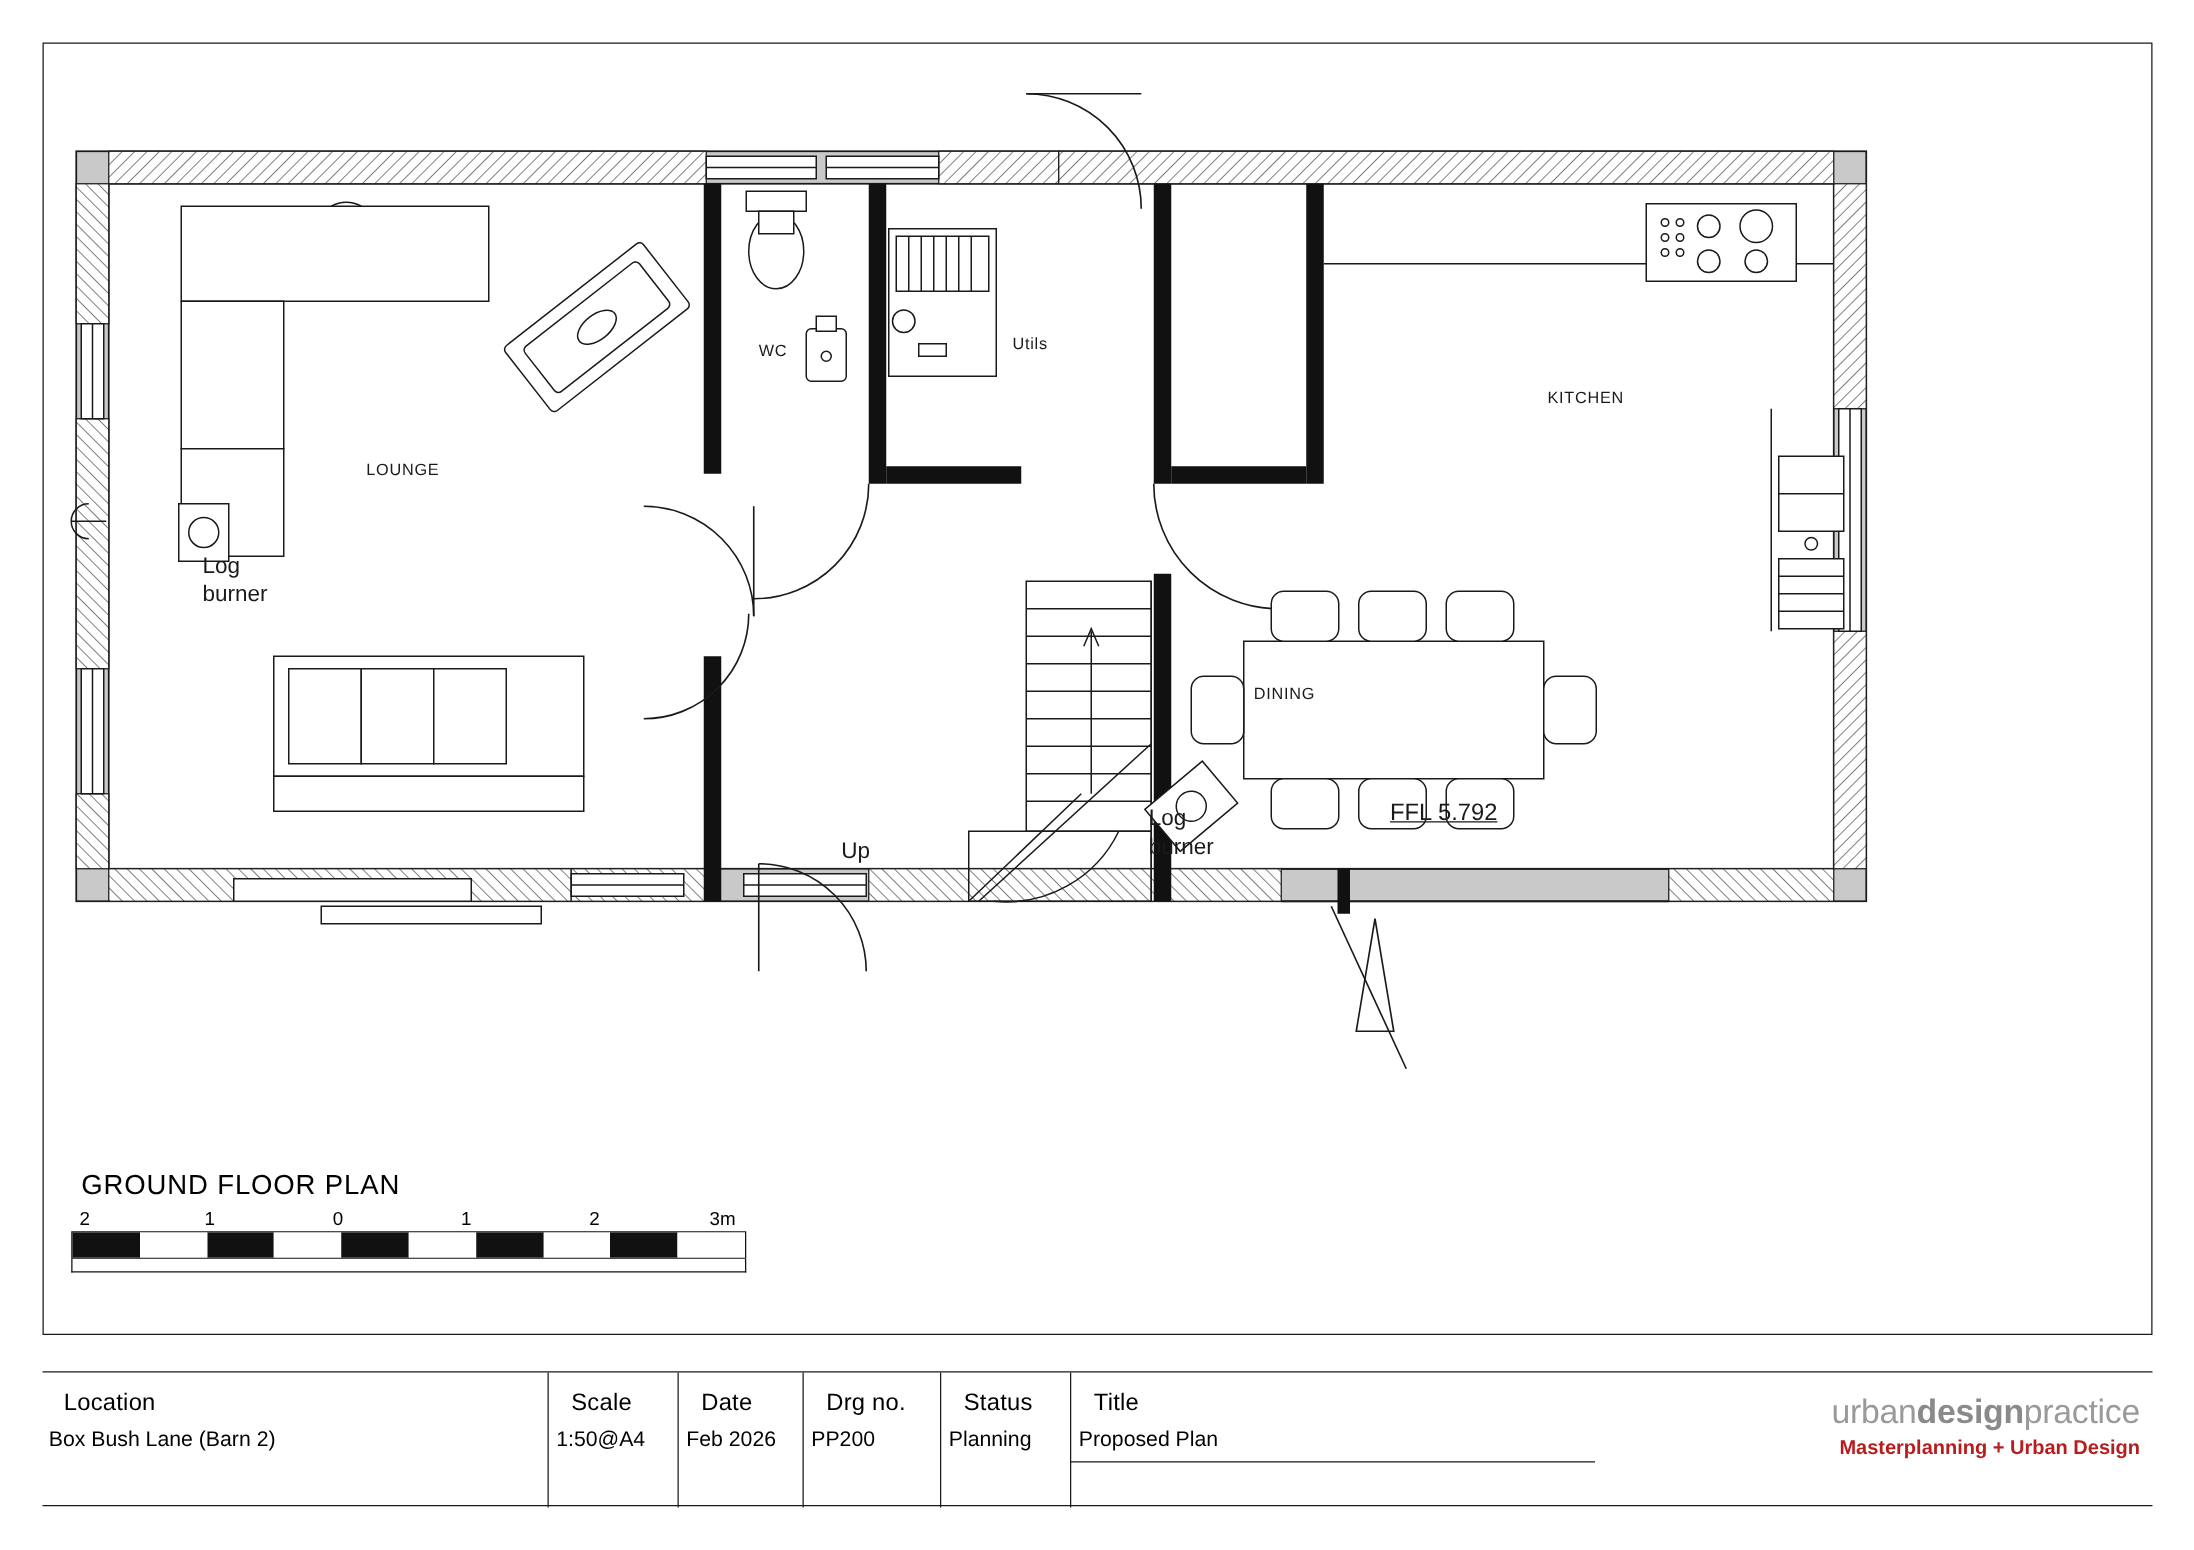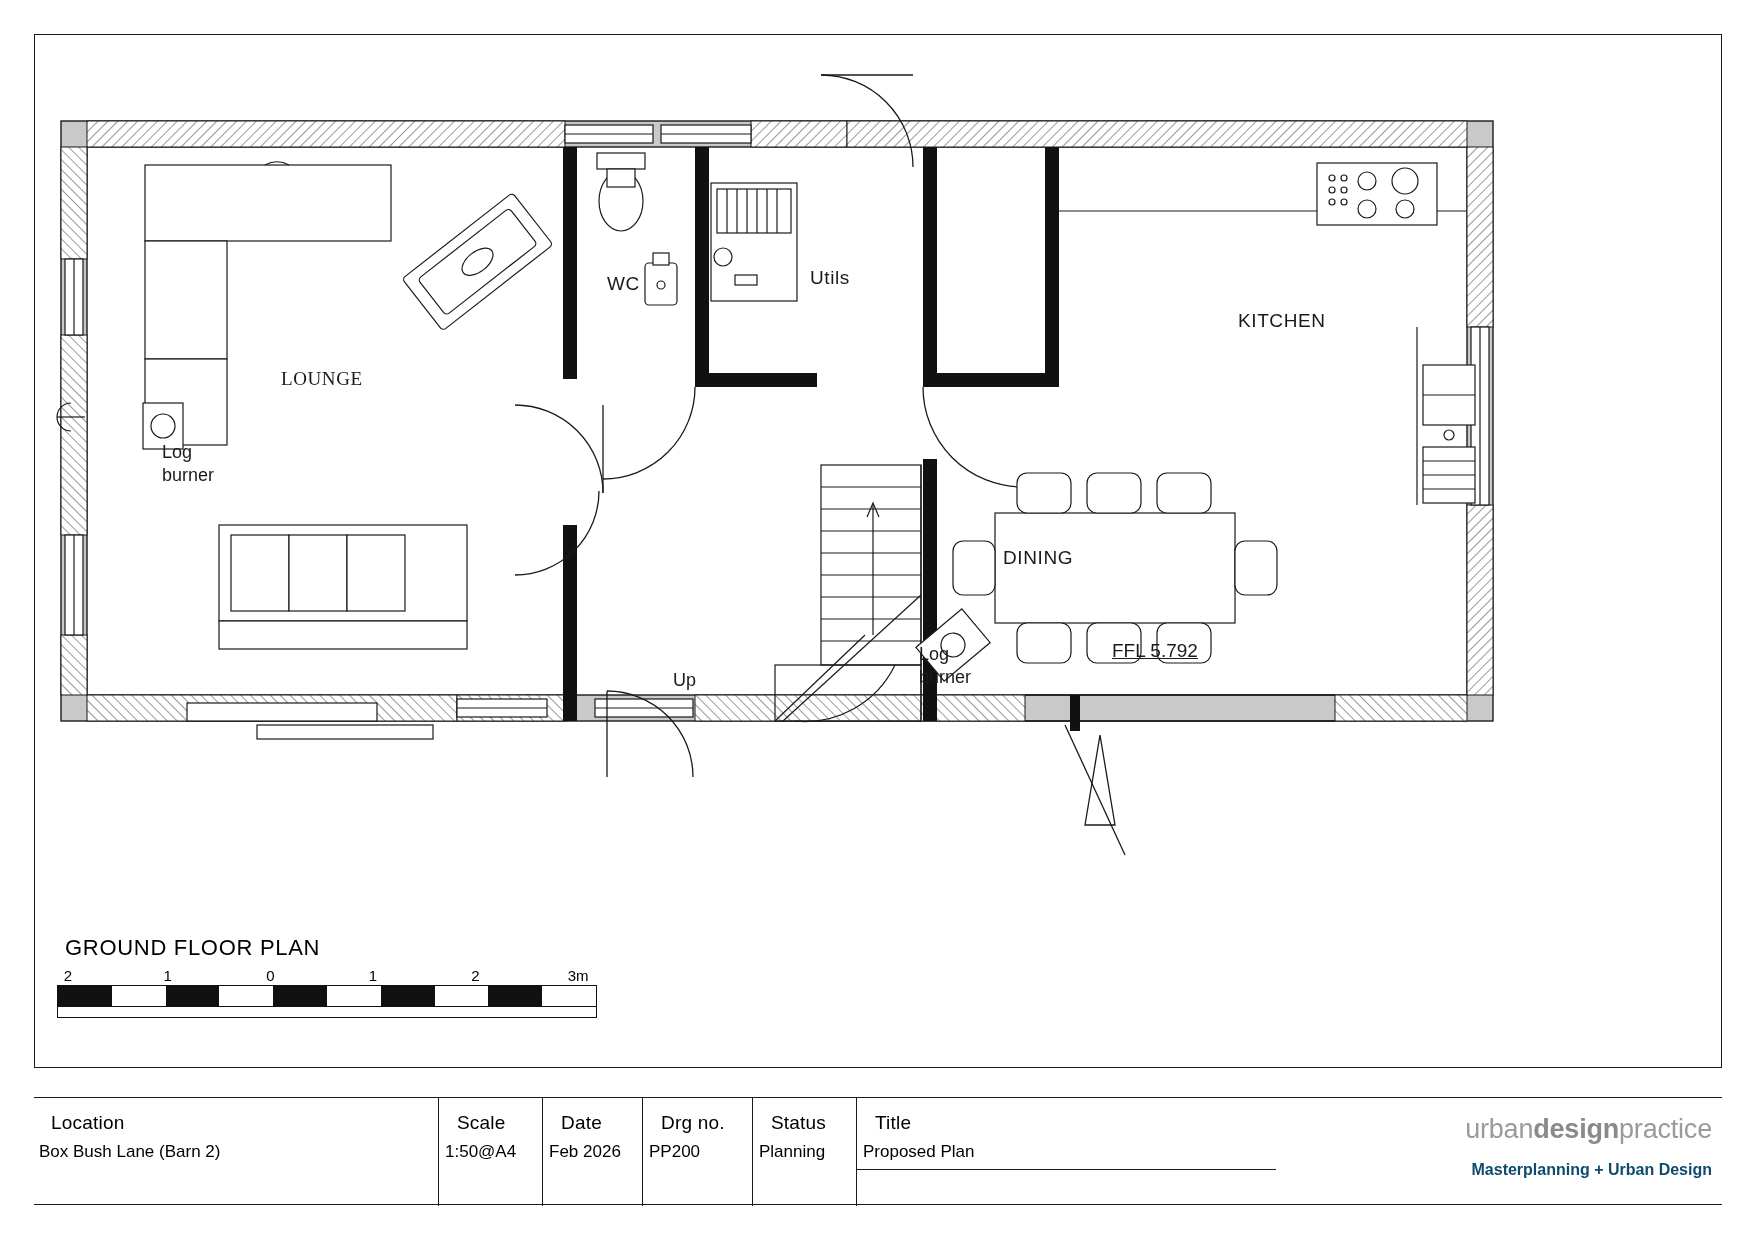--- a/index.html
+++ b/index.html
@@ -68,31 +68,31 @@
     text-align: right;
   }
   #tb-logo .lg1 {
     font-size: 27px;
     color: #9a9a9a;
     letter-spacing: -0.2px;
     white-space: nowrap;
   }
   #tb-logo .lg1 b { color: #8a8a8a; font-weight: bold; }
   #tb-logo .lg2 {
-    margin-top: 16px;
+    margin-top: 5px;
     font-size: 16px;
     font-weight: bold;
-    color: #0c4a6e;
+    color: #b91c1c;
     white-space: nowrap;
   }
 
   
   .plan-label {
     position: absolute;
-    font-size: 19px;
+    font-size: 13px;
     letter-spacing: 0.6px;
     white-space: nowrap;
     color: #1a1a1a;
   }
   .small-label {
     position: absolute;
     font-size: 18px;
     line-height: 1.25;
     white-space: nowrap;
     color: #1a1a1a;
@@ -352,21 +352,21 @@
       <rect x="918" y="506" width="42" height="54" rx="10"></rect>
       <rect x="1200" y="506" width="42" height="54" rx="10"></rect>
 
       <g transform="rotate(-40 918 610)">
         <rect x="888" y="588" width="60" height="44"></rect>
         <circle cx="918" cy="610" r="12"></circle>
       </g>
     </g>
   </svg>
 
-  <div class="plan-label" style="left:246px; top:333px;font-family:Liberation Serif, serif;">LOUNGE</div>
+  <div class="plan-label" style="left:258px; top:333px;">LOUNGE</div>
   <div class="plan-label" style="left:572px; top:238px;">WC</div>
   <div class="plan-label" style="left:775px; top:232px;">Utils</div>
   <div class="plan-label" style="left:1203px; top:275px;">KITCHEN</div>
   <div class="plan-label" style="left:968px; top:512px;">DINING</div>
 
   <div class="small-label" style="left:127px; top:406px;">
     <div>Log</div>
     <div>burner</div>
   </div>
 

